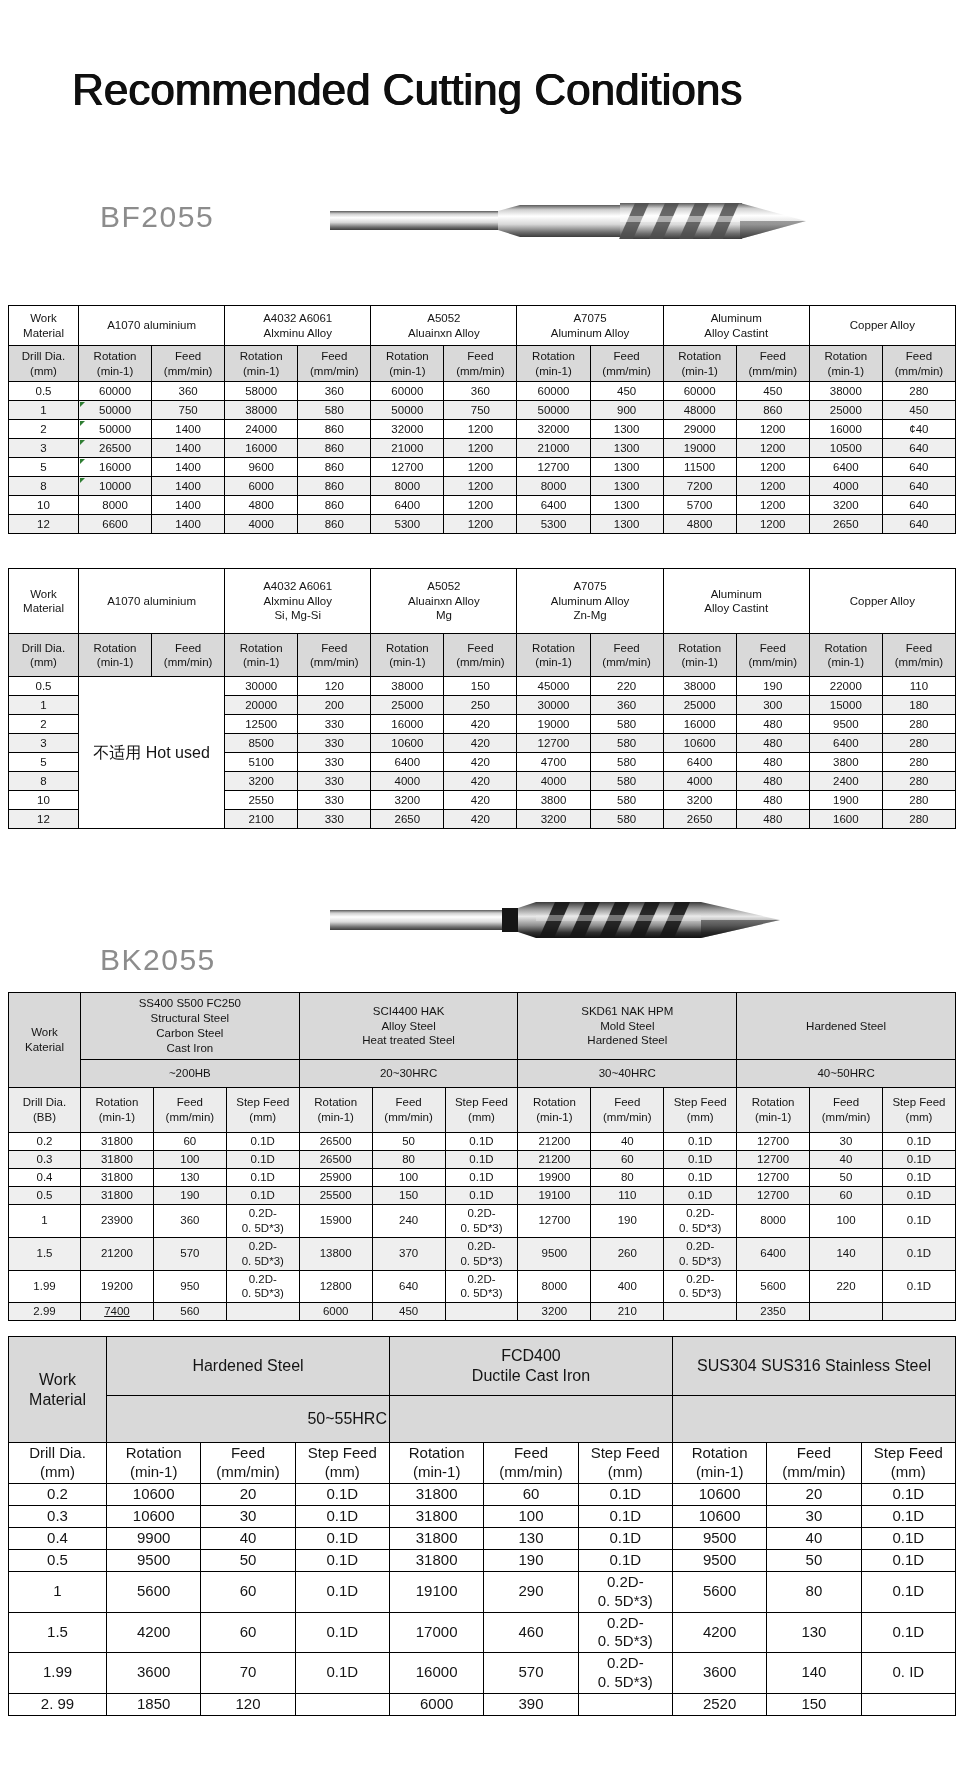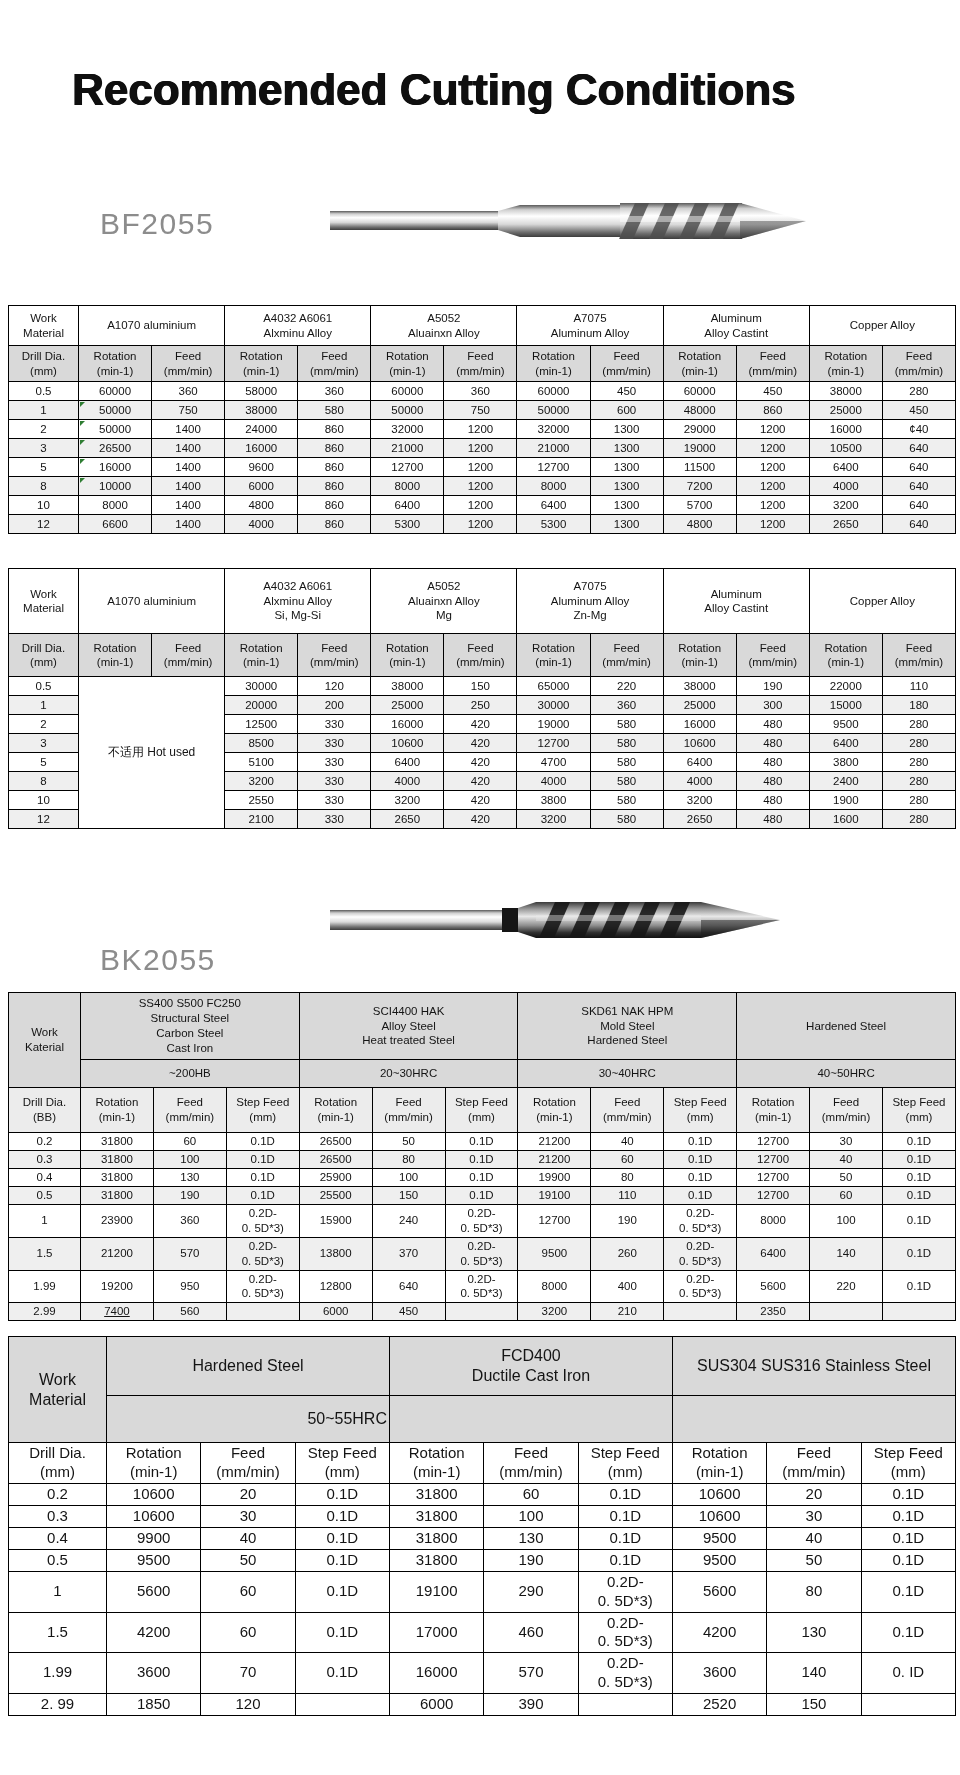--- a/index.html
+++ b/index.html
@@ -1,27 +1,27 @@
 <!DOCTYPE html>
 <html><head>
 <meta charset="utf-8">
 <style>
   html,body{margin:0;padding:0;background:#fff;}
   #canvas{
     position:relative;width:960px;height:1775px;background:#fff;
     font-family:"Liberation Sans",sans-serif;color:#141414;overflow:hidden;
   }
   .page-title{
-    position:absolute;left:72px;top:36px;font-size:44px;font-weight:bold;
+    position:absolute;left:72px;top:36px;font-size:44px;font-weight:normal;
     color:#0f0f0f;letter-spacing:0px;
     text-shadow:0.8px 0 #0f0f0f,-0.5px 0 #0f0f0f;
     white-space:nowrap;
   }
   .model-label{position:absolute;font-size:30px;color:#8c8c8c;letter-spacing:1.5px;}
-  #bf-label{left:100px;top:207px;text-align:center;}
+  #bf-label{left:100px;top:200px;text-align:center;}
   #bk-label{left:100px;top:943px;}
   .drill{position:absolute;}
   #drill1{left:330px;top:184px;width:480px;height:74px;}
   #drill2{left:330px;top:880px;width:505px;height:80px;}
 
   table.sheet{
     position:absolute;left:8px;width:948px;background:#fff;
     border-collapse:collapse;table-layout:fixed;border:1.5px solid #000;
   }
   #t1{top:305px;}#t2{top:568px;}#t3{top:992px;}#t4{top:1336px;}
@@ -48,21 +48,21 @@
   
   .t4k th,.t4k td{font-size:15px;line-height:1.25;}
   .t4k col.c0{width:98px;}
   .t4k thead th{background:#d9d9d9;}
   .t4k thead tr:nth-child(1) th{height:56px;font-size:16px;}
   .t4k thead tr:nth-child(2) th{height:44px;font-size:16px;text-align:right;}
   .t4k thead tr:nth-child(3) th{background:#fff;height:38px;}
   .t4k tbody td{height:19px;}
   
   .striped tbody tr:nth-child(even){background:#efefef;}
-  td.merged{background:#fff;font-size:12px;}
+  td.merged{background:#fff;font-size:16px;}
   td.u{text-decoration:underline;margin-top:8px;}
   td.gm{position:relative;}
   td.gm::before{
     content:"";position:absolute;left:1px;top:1px;width:0;height:0;
     border-top:5px solid #2e7d32;border-right:5px solid transparent;
   }
 </style>
 </head>
 <body>
 
@@ -174,21 +174,21 @@
         </tr>
         <tr>
           <td>1</td>
           <td class="gm">50000</td>
           <td>750</td>
           <td>38000</td>
           <td>580</td>
           <td>50000</td>
           <td>750</td>
           <td>50000</td>
-          <td>600</td>
+          <td>900</td>
           <td>48000</td>
           <td>860</td>
           <td>25000</td>
           <td>450</td>
         </tr>
         <tr>
           <td>2</td>
           <td class="gm">50000</td>
           <td>1400</td>
           <td>24000</td>
@@ -344,21 +344,21 @@
         </tr>
       </thead>
       <tbody>
         <tr>
           <td>0.5</td>
           <td colspan="2" rowspan="8" class="merged">不适用 Hot used</td>
           <td>30000</td>
           <td>120</td>
           <td>38000</td>
           <td>150</td>
-          <td>65000</td>
+          <td>45000</td>
           <td>220</td>
           <td>38000</td>
           <td>190</td>
           <td>22000</td>
           <td>110</td>
         </tr>
         <tr>
           <td>1</td>
           <td>20000</td>
           <td>200</td>

